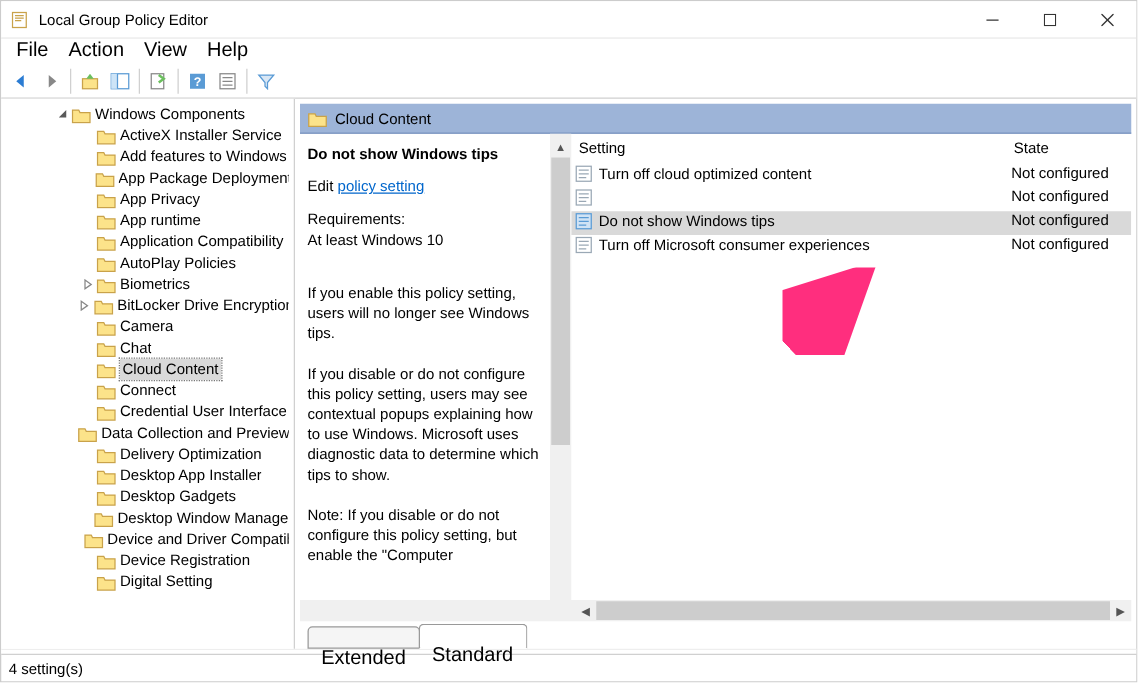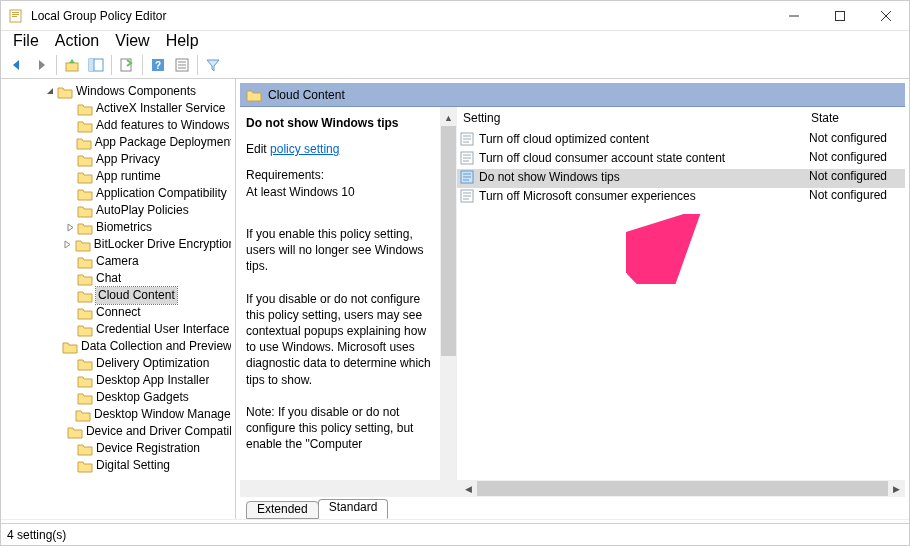--- a/index.html
+++ b/index.html
@@ -41,21 +41,21 @@
 .list-header-row .col { padding: 4px 6px; font-size:12px; border-right: 0; }
 .col-setting { flex:1; }
 .col-state { width: 100px; text-align:left; }
 .list-rows { flex:1; overflow:hidden; }
 .list-row { display:flex; height:19px; align-items:flex-start; font-size:12px; }
 .list-row .cell-setting { flex:1; display:flex; align-items:center; padding-left:2px; }
 .list-row .cell-state { width:100px; padding-left:4px; }
 .list-row.selected { background:#d9d9d9; }
 .setting-icon { width:16px; height:16px; margin-right:4px; flex-shrink:0; }
 .tabs-row { height: 22px; display:flex; align-items:flex-end; padding-left: 6px; margin: 0 4px; }
-.tab { border:1px solid #999; border-top-left-radius:4px; border-top-right-radius:4px; padding:0 10px 0 10px; font-size:12px; background:#fff; margin-right:-1px; position:relative; height:20px; }
+.tab { border:1px solid #999; border-top-left-radius:4px; border-top-right-radius:4px; padding:16px 10px 0 10px; font-size:16px; background:#fff; margin-right:-1px; position:relative; height:20px; }
 .tab.front { border-bottom:1px solid #fff; z-index:2; }
 .tab.back { background:#f5f5f5; height:18px; }
 .hscroll-stub { height: 17px; background:#f0f0f0; display:flex; margin: 0 4px; }
 .hscroll-track { margin-left: 220px; flex:1; display:flex; align-items:center; }
 .hscroll-arrow { width:17px; height:15px; display:flex; align-items:center; justify-content:center; font-size:9px; color:#555; }
 .hscroll-thumb { height:15px; flex:1; background:#cdcdcd; }
 .statusbar { height: 22px; border-top:1px solid #d0d0d0; display:flex; align-items:center; padding-left:6px; font-size:12px; }
 .status-sep { height: 4px; background:#fff; border-top:1px solid #eee; }
 
 .callout-arrow { position:absolute; left:390px; top:135px; pointer-events:none; z-index:50; }
@@ -416,21 +416,20 @@
                   <div class="cell-state">Not configured</div>
                 </div>
                 <div class="list-row">
                   <div class="cell-setting">
                     <span class="setting-icon"><svg viewBox="0 0 16 16">
                         <rect x="2" y="2" width="12" height="12" fill="#fff" stroke="#9aa8b5"></rect>
                         <line x1="4" y1="5" x2="12" y2="5" stroke="#9aa8b5"></line>
                         <line x1="4" y1="8" x2="12" y2="8" stroke="#9aa8b5"></line>
                         <line x1="4" y1="11" x2="10" y2="11" stroke="#9aa8b5"></line>
                       </svg></span>
-                    <span>Turn off cloud consumer account state content</span>
                   </div>
                   <div class="cell-state">Not configured</div>
                 </div>
                 <div class="list-row selected">
                   <div class="cell-setting">
                     <span class="setting-icon"><svg viewBox="0 0 16 16">
                         <rect x="2" y="2" width="12" height="12" fill="#d0e3f5" stroke="#5a9bd5"></rect>
                         <line x1="4" y1="5" x2="12" y2="5" stroke="#5a9bd5"></line>
                         <line x1="4" y1="8" x2="12" y2="8" stroke="#5a9bd5"></line>
                         <line x1="4" y1="11" x2="10" y2="11" stroke="#5a9bd5"></line>

